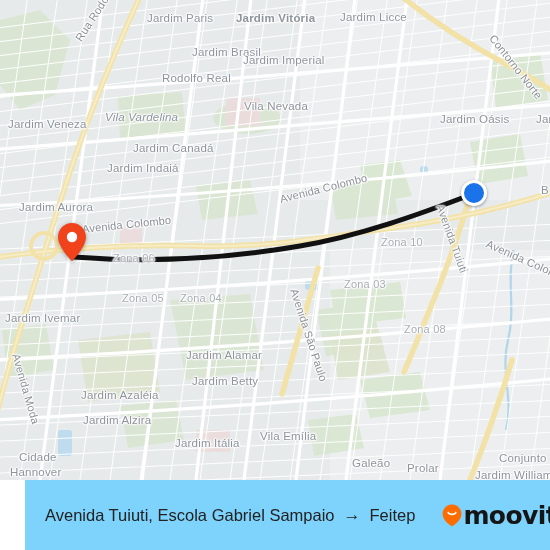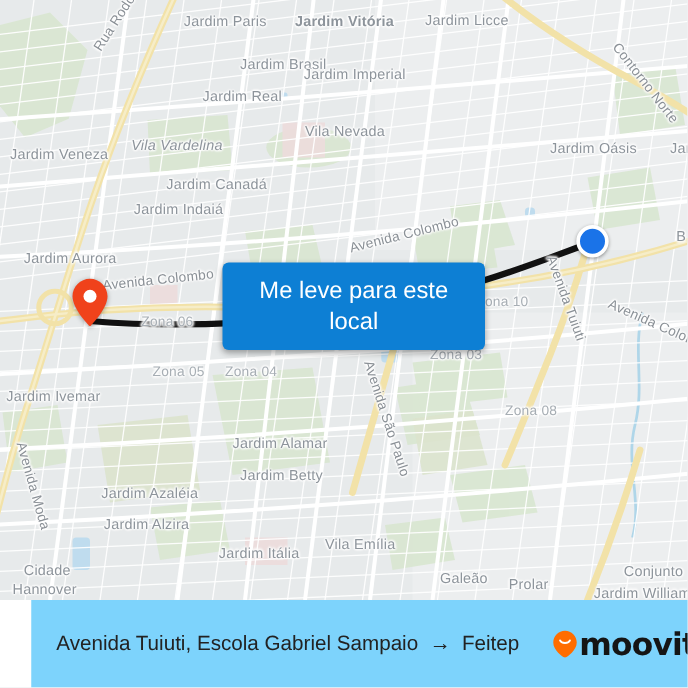--- a/index.html
+++ b/index.html
@@ -279,21 +279,21 @@
     </svg>
 
     <div id="labels">
         <div class="map-label road" style="left: 78px; top: 34px; transform: rotate(-57deg);">Rua Rodolfo</div>
         <div class="map-label dark" style="left: 147px; top: 12px;">Jardim Paris</div>
         <div class="map-label dark" style="left: 236px; top: 12px; font-weight: bold;">Jardim Vitória</div>
         <div class="map-label dark" style="left: 340px; top: 11px;">Jardim Licce</div>
         <div class="map-label road" style="left: 492px; top: 30px; transform: rotate(52deg);">Contorno Norte</div>
         <div class="map-label dark" style="left: 157px; top: 46px; margin-left: 35px;">Jardim Brasil</div>
         <div class="map-label dark" style="left: 243px; top: 54px;">Jardim Imperial</div>
-        <div class="map-label dark" style="left: 162px; top: 72px;">Jardim Real</div>
+        <div class="map-label dark" style="left: 162px; top: 72px;">Rodolfo Real</div>
         <div class="map-label dark" style="left: 244px; top: 100px;">Vila Nevada</div>
         <div class="map-label dark" style="left: 105px; top: 111px; font-style: italic;">Vila Vardelina</div>
         <div class="map-label dark" style="left: 8px; top: 118px;">Jardim Veneza</div>
         <div class="map-label dark" style="left: 440px; top: 113px;">Jardim Oásis</div>
         <div class="map-label dark" style="left: 536px; top: 113px;">Jar</div>
         <div class="map-label dark" style="left: 133px; top: 142px;">Jardim Canadá</div>
         <div class="map-label dark" style="left: 62px; top: 162px; margin-left: 45px;">Jardim Indaiá</div>
         <div class="map-label dark" style="left: 541px; top: 184px;">B</div>
         <div class="map-label road" style="left: 280px; top: 193px; transform: rotate(-14deg);">Avenida Colombo</div>
         <div class="map-label dark" style="left: 19px; top: 201px;">Jardim Aurora</div>
@@ -323,23 +323,20 @@
         <div class="map-label dark" style="left: 10px; top: 466px;">Hannover</div>
       </div>
 
     <svg class="pin" style="left:57px;top:222px;" viewBox="0 0 30 40">
       <path d="M15 1 C7.3 1 1 7.3 1 15 c0 9.5 11.4 21.5 13.1 23.3 a1.2 1.2 0 0 0 1.8 0 C17.6 36.5 29 24.5 29 15 29 7.3 22.7 1 15 1 Z" fill="#f0421b"></path>
       <circle cx="15" cy="15" r="5.2" fill="#ffffff"></circle>
     </svg>
 
     <div class="origin-dot" style="left:461px;top:180px;"></div>
 
-    <button class="cta">
-      <span class="cta-text">Me leve para este local</span>
-    </button>
 
   </div>
 
   <div class="footer">
     <div class="trip">
       <span>Avenida Tuiuti, Escola Gabriel Sampaio</span>
       <span class="arrow">→</span>
       <span>Feitep</span>
     </div>
     <div class="brand">

